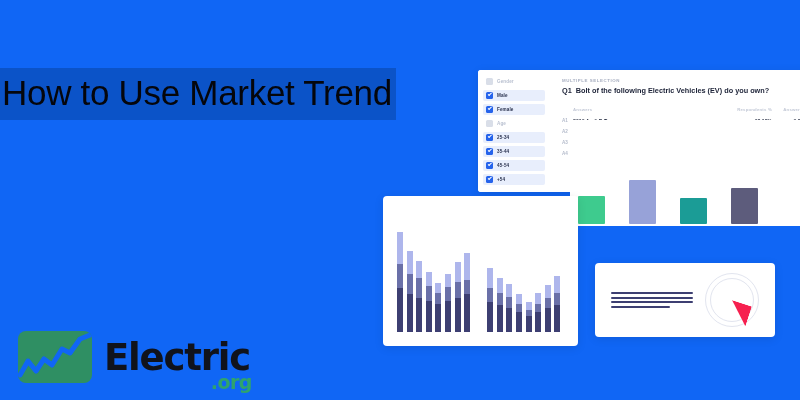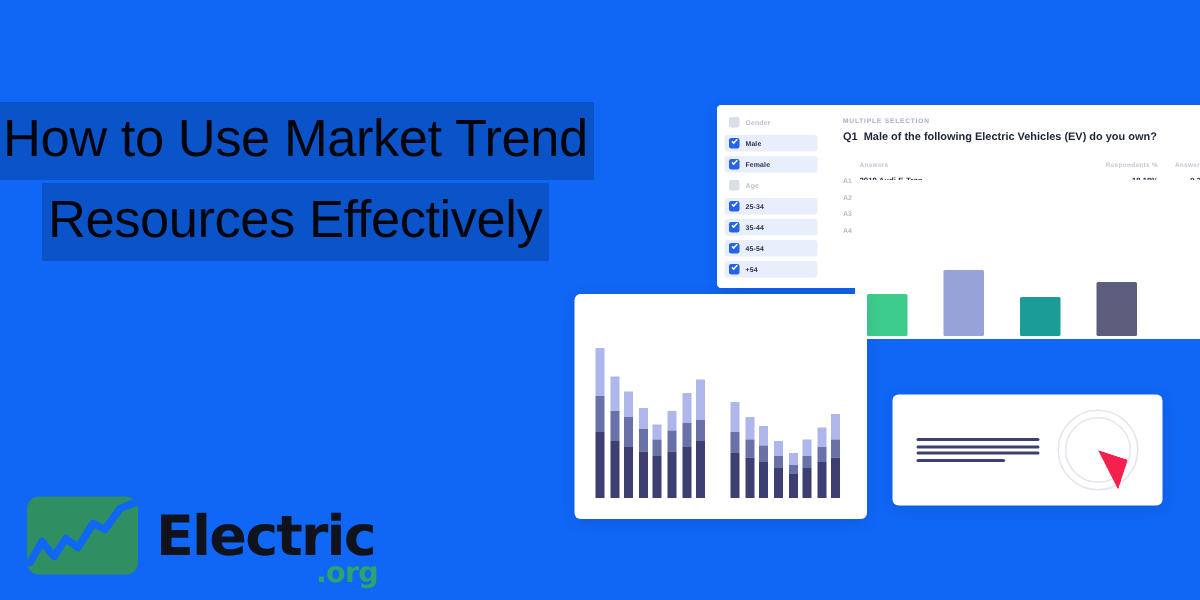--- a/index.html
+++ b/index.html
@@ -328,21 +328,21 @@
       </div>
       <div class="filter-row checked">
         <span class="chk on"></span>
         <span class="filter-label">+54</span>
       </div>
     </div>
 
     <div class="survey-main">
       <div class="q-kicker">MULTIPLE SELECTION</div>
       <div class="q-title">
-        <span>Q1</span>&nbsp;&nbsp;<span>Male of the following Electric Vehicles (EV) do you own?</span>
+        <span>Q1</span>&nbsp;&nbsp;<span>Bolt of the following Electric Vehicles (EV) do you own?</span>
       </div>
 
       <div class="q-table">
         <div class="qt-head">
           <span class="c-code"></span>
           <span class="c c-label">Answers</span>
           <span class="c-bar"></span>
           <span class="c c-p1">Respondents %</span>
           <span class="c c-p2">Answers %</span>
         </div>
@@ -491,21 +491,20 @@
     </div>
     <div class="pie-wrap">
       <div class="ring-outer"></div>
       <div class="ring-inner"></div>
       <div class="pie-slice"></div>
     </div>
   </div>
 
   <div class="headline">
     <span class="headline-line l1"><span class="hl-inner">How to Use Market Trend</span></span>
-    <span class="headline-line l2"><span class="hl-inner">Resources Effectively</span></span>
   </div>
 
   <div class="logo">
     <div class="logo-mark">
       <svg viewBox="0 0 74 52" width="74" height="52" aria-hidden="true">
         <polyline points="2,44 10,30 18,40 26,28 34,34 44,18 52,22 62,8 72,4" fill="none" stroke="#1066f5" stroke-width="5" stroke-linejoin="round" stroke-linecap="round"></polyline>
       </svg>
     </div>
     <div class="logo-text">
       <span class="logo-word">Electric</span>

